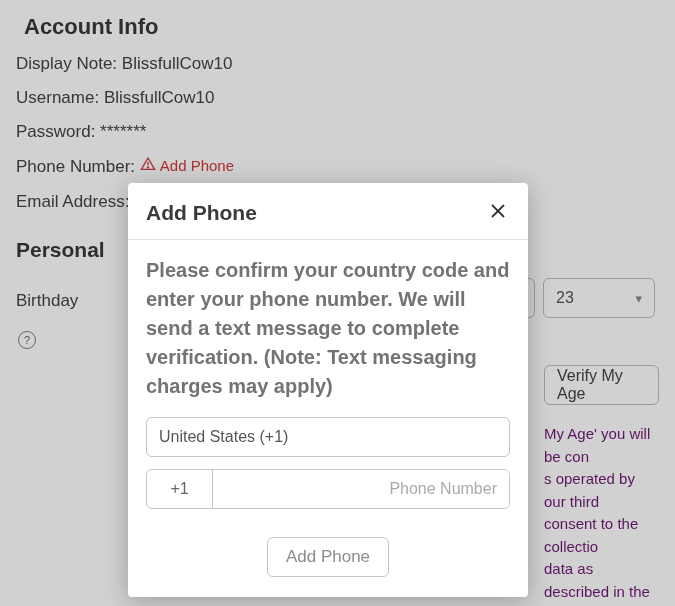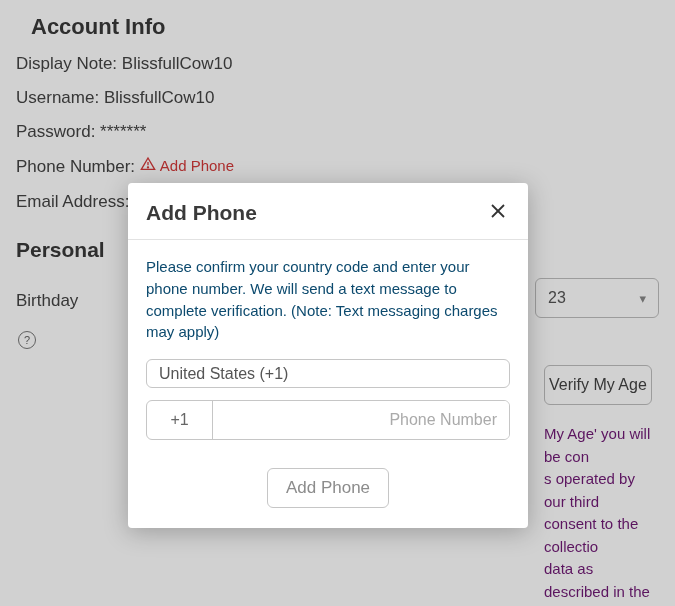--- a/index.html
+++ b/index.html
@@ -10,21 +10,21 @@
     background: #fff;
     width: 675px;
     height: 606px;
     overflow: hidden;
     position: relative;
   }
   .page { padding: 8px 16px 0 16px; }
   h2.section-title {
     font-size: 22px;
     font-weight: 700;
-    margin: 6px 0 14px 15px;
+    margin: 6px 0 14px 8px;
     color: #393939;
   }
   .info-row {
     font-size: 17px;
     margin-bottom: 14px;
     color: #444;
   }
   .info-row .label { display: inline; }
   .info-row .value { display: inline; }
   .warn-link {
@@ -91,21 +91,21 @@
   .verify-btn {
     border: 1px solid #bfbfbf;
     border-radius: 6px;
     background: #fff;
     height: 40px;
     display: flex;
     align-items: center;
     justify-content: center;
     font-size: 16px;
     color: #444;
-    padding: 0 4px;
+    padding: 0 12px;
     cursor: pointer;
   }
 
   .verify-note {
     margin-left: 412px;
     font-size: 15px;
     line-height: 1.5;
     color: #701a75;
     white-space: pre-line;
   }
@@ -142,29 +142,30 @@
     width: 24px; height: 24px;
     display: flex; align-items: center; justify-content: center;
     cursor: pointer;
     color: #333;
   }
   .close-btn svg { width: 18px; height: 18px; }
   .modal-body {
     padding: 16px 18px 20px 18px;
   }
   .modal-instructions {
-    font-size: 15px;
+    font-size: 20px;
     line-height: 1.45;
-    color: #0c4a6e;
+    color: #737373;
     margin-bottom: 16px;
+    font-weight: bold;
   }
   .country-select-field {
     border: 1px solid #c6c6c6;
     border-radius: 6px;
-    height: 29px;
+    height: 40px;
     display: flex;
     align-items: center;
     padding: 0 12px;
     font-size: 16px;
     color: #555;
     margin-bottom: 12px;
     cursor: pointer;
   }
   .phone-group {
     display: flex;
@@ -260,21 +261,21 @@
 
   <h2 class="personal-title">Personal</h2>
 
   <div class="form-row">
     <div class="row-label">Birthday</div>
     <div class="row-controls">
       <div class="select small" style="width:124px;">
         <span></span>
           <span class="chev">▾</span>
       </div>
-      <div class="select small" style="width:124px;gap:12px;">
+      <div class="select small" style="width:112px;gap:12px;">
         <span>23</span>
         <span class="chev">▾</span>
       </div>
     </div>
   </div>
 
   <div class="help-row">
     <span class="help-icon">?</span>
   </div>
 

